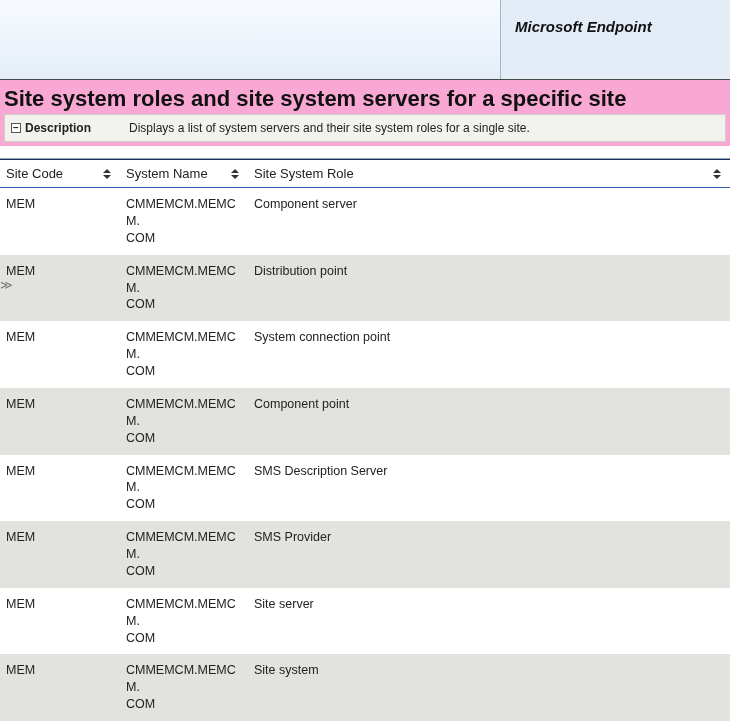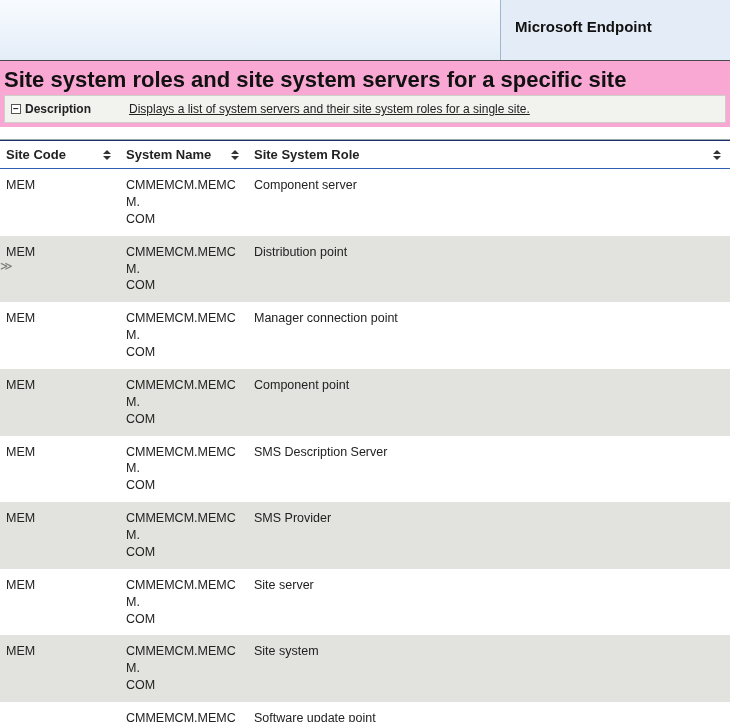--- a/index.html
+++ b/index.html
@@ -6,25 +6,26 @@
   body {
     margin: 0;
     padding: 0;
     font-family: "Segoe UI", Tahoma, sans-serif;
     font-size: 13px;
     background: #fff;
     width: 730px;
     color: #222;
   }
   .top-banner {
-    height: 61px;
+    height: 80px;
     background: linear-gradient(#f7fbff, #e4edf7);
     border-bottom: 1px solid #4a4a4a;
     display: flex;
     justify-content: flex-end;
+    font-style: italic;
   }
   .brand-box {
     width: 230px;
     height: 100%;
     background: #e4edf7;
     border-left: 1px solid #9fb6ce;
     padding: 18px 14px 0 14px;
     font-weight: 600;
     font-size: 15px;
     line-height: 1.25;
@@ -62,36 +63,35 @@
     display: inline-flex;
     align-items: center;
     justify-content: center;
     font-size: 10px;
     line-height: 1;
     background: #fff;
   }
   .desc-text {
     font-size: 12px;
     color: #222;
-    text-decoration: underline;
   }
   .sep-bar {
     height: 2px;
     background: #1a2f6b;
     border-top: 1px solid #9aa;
     margin-top: 12px;
   }
   table.grid {
     width: 100%;
     border-collapse: collapse;
     table-layout: fixed;
   }
   thead th {
     text-align: left;
-    font-weight: 700;
+    font-weight: 400;
     font-size: 13px;
     padding: 6px 6px;
     border-bottom: 1px solid #2f5fb3;
     background: #fff;
     position: relative;
     vertical-align: middle;
     margin-left: 20px;
   }
   .sort-icon {
     position: absolute;
@@ -190,21 +190,21 @@
       <tr class="even">
         <td class="sc"><div class="row-glyph" style="top: 22px;">≫</div><span>MEM</span></td>
         <td style="white-space: pre-line;">CMMEMCM.MEMCM.
 COM</td>
         <td>Distribution point</td>
       </tr>
       <tr class="odd">
         <td class="sc"><span>MEM</span></td>
         <td style="white-space: pre-line;">CMMEMCM.MEMCM.
 COM</td>
-        <td>Manager connection point</td>
+        <td>System connection point</td>
       </tr>
       <tr class="even">
         <td class="sc"><span>MEM</span></td>
         <td style="white-space: pre-line;">CMMEMCM.MEMCM.
 COM</td>
         <td>Component point</td>
       </tr>
       <tr class="odd">
         <td class="sc"><span>MEM</span></td>
         <td style="white-space: pre-line;">CMMEMCM.MEMCM.

